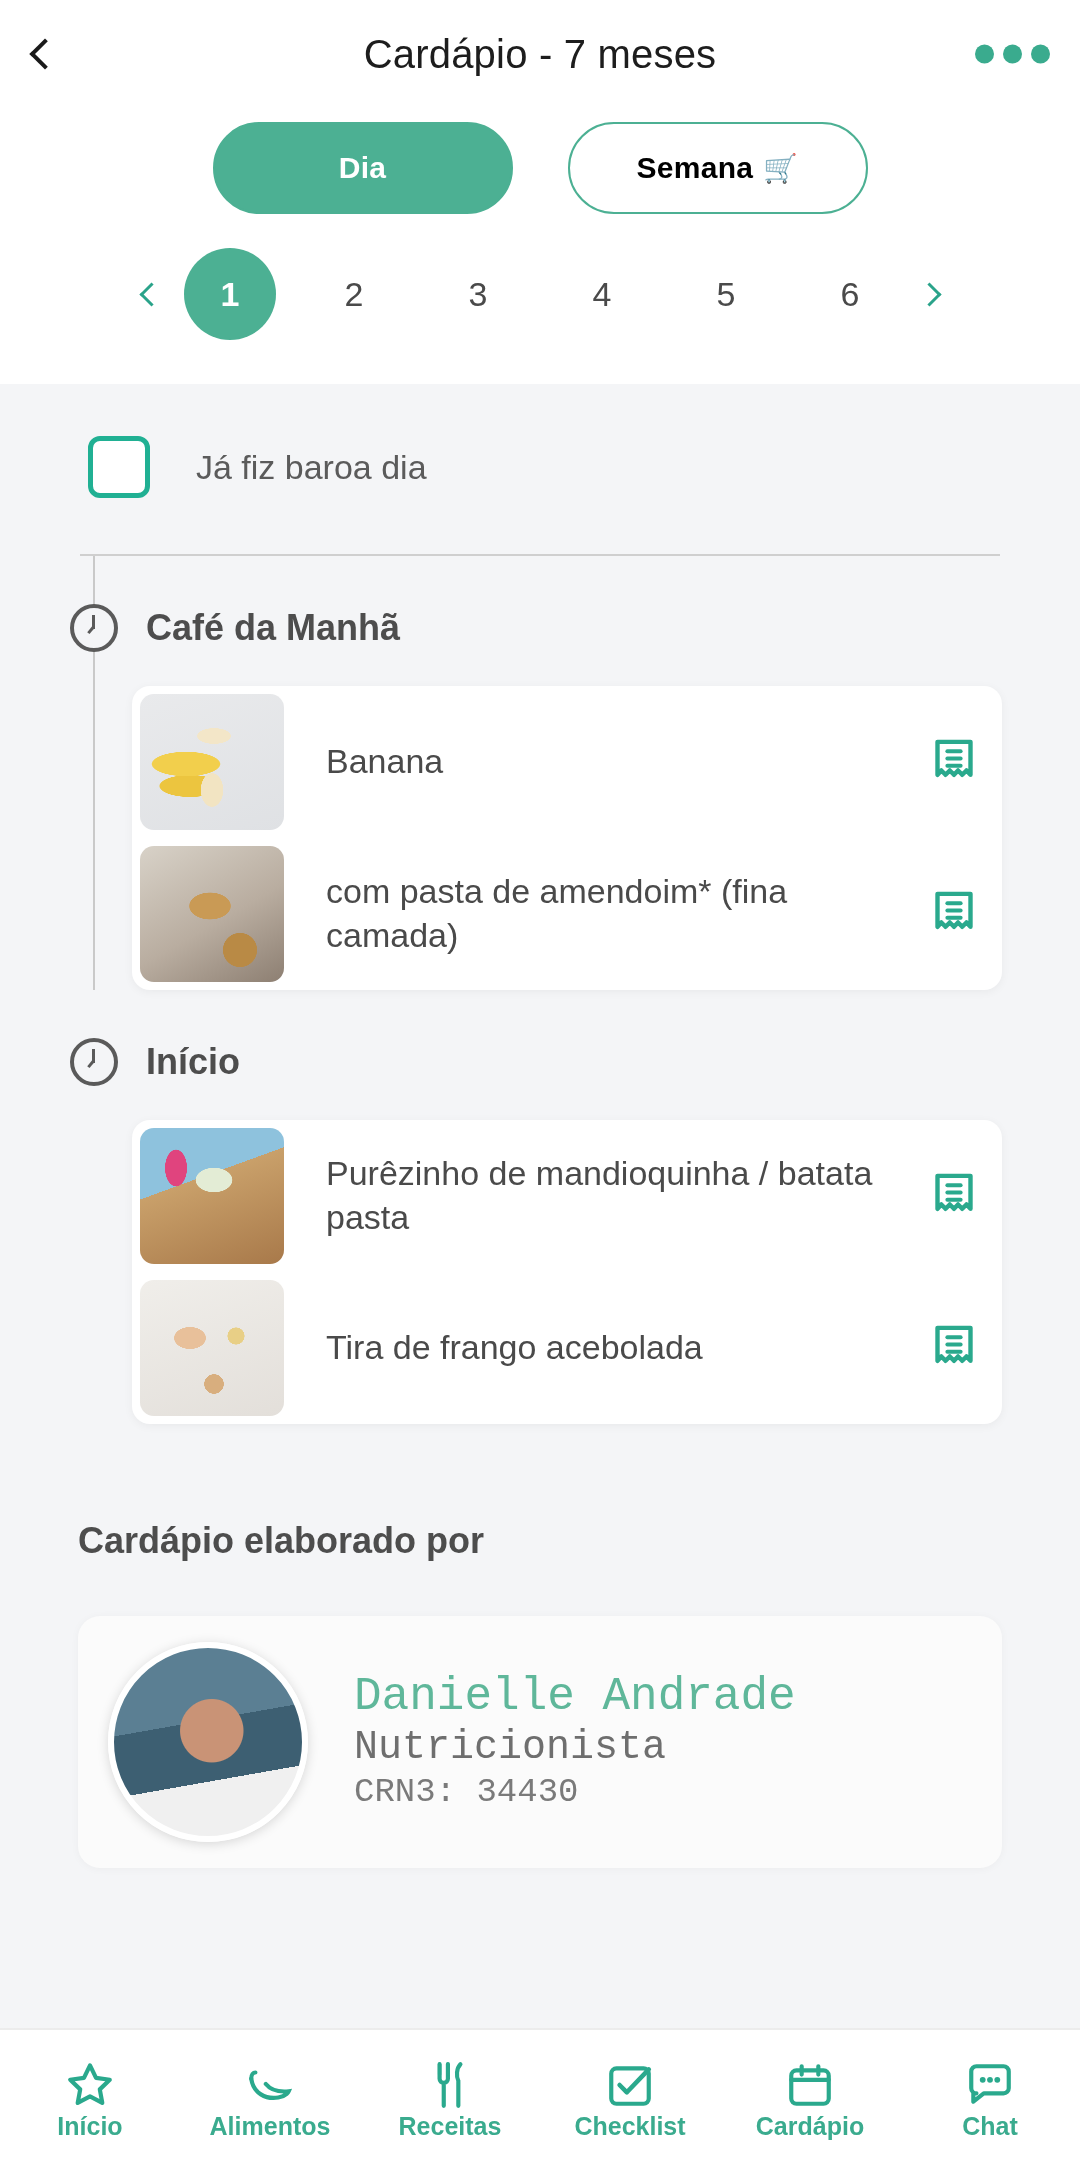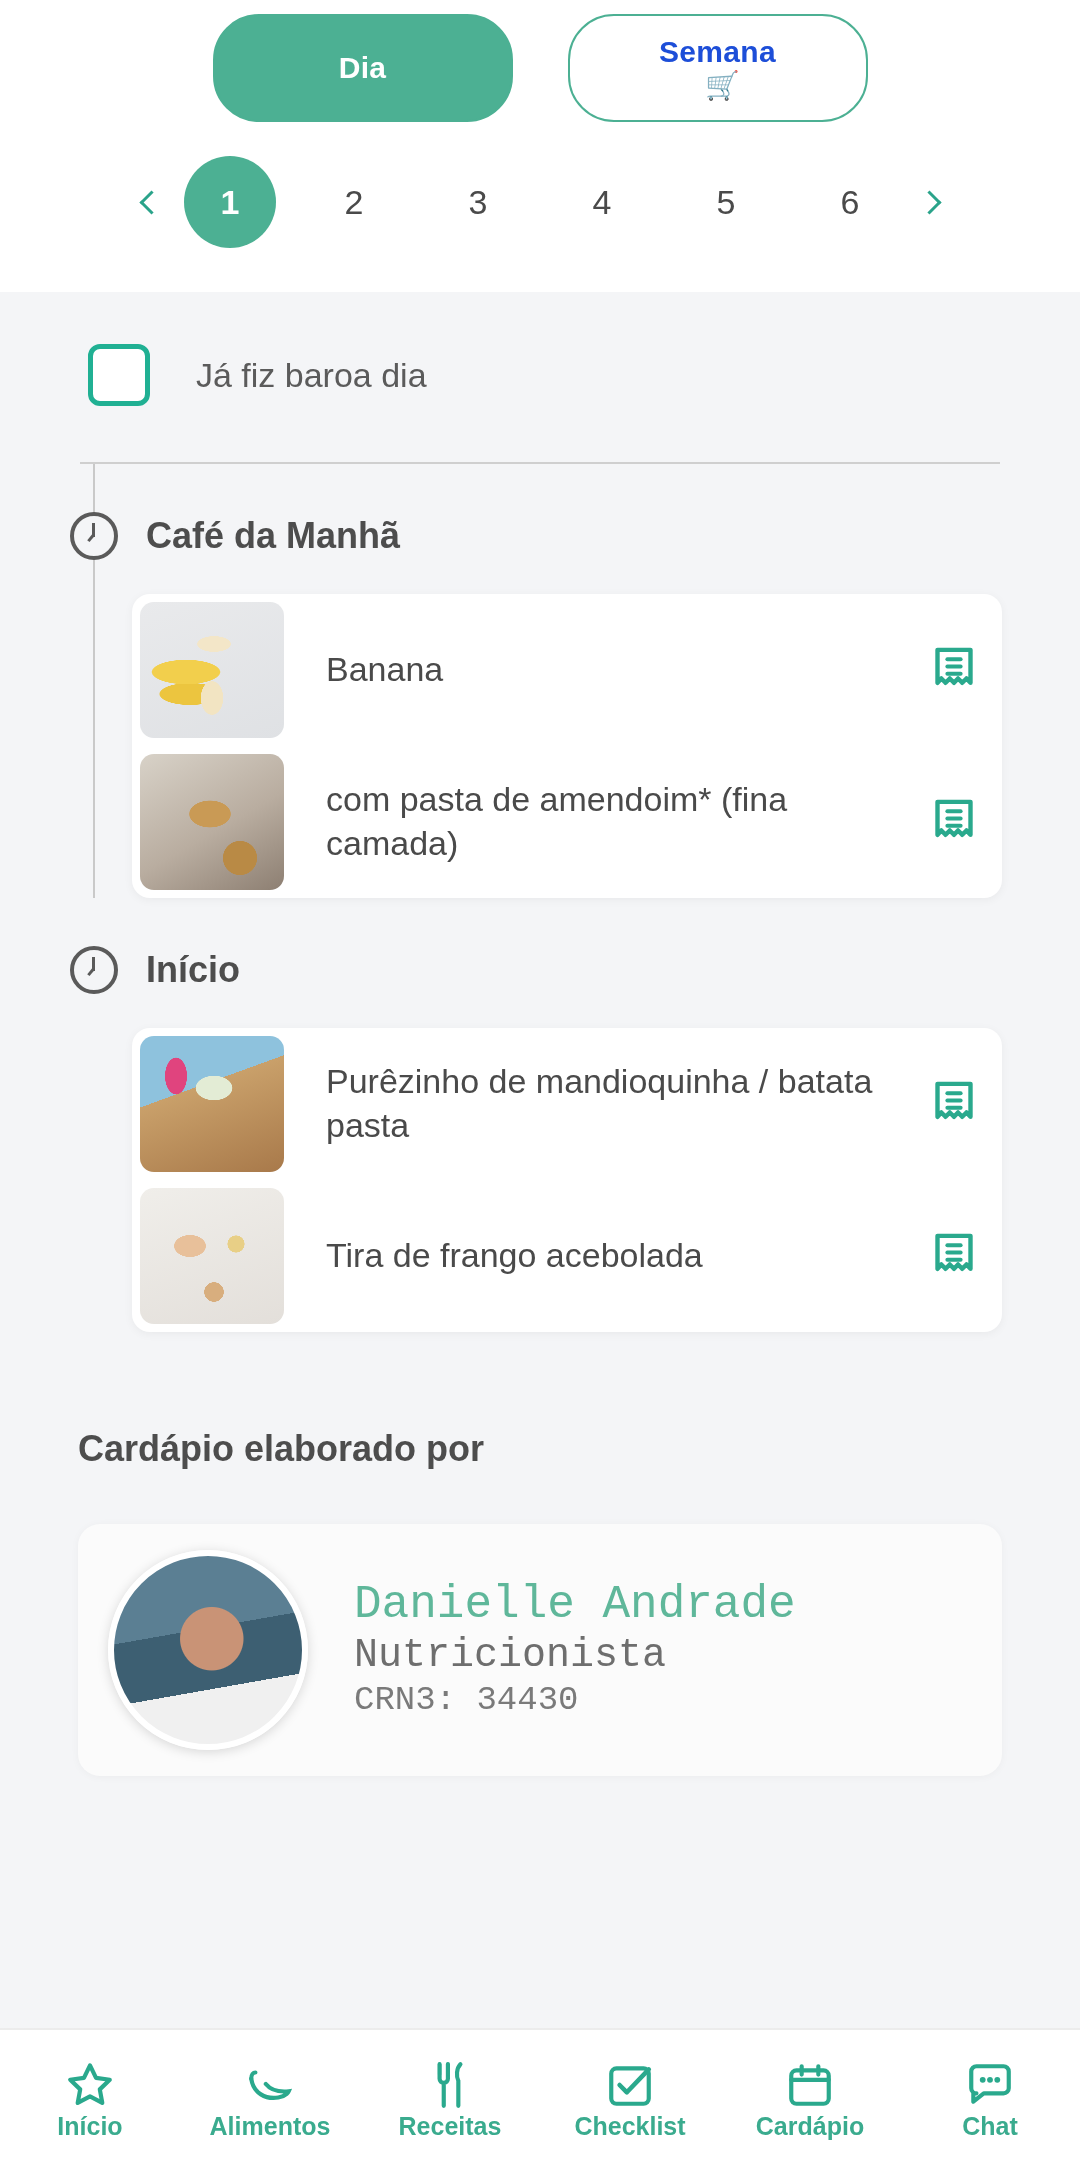--- a/index.html
+++ b/index.html
@@ -53,29 +53,29 @@
   
   .toggle-wrap {
     background:#fff;
     display:flex;
     justify-content:center;
     gap:55px;
     padding:14px 0 0 0;
     flex:0 0 auto;
   }
   .seg {
-    width:300px; height:108px;
+    width:300px; height:92px;
     border-radius:46px;
     display:flex; align-items:center; justify-content:center;
     font-size:30px; font-weight:bold;
     cursor:pointer;
     letter-spacing:0.3px;
   }
   .seg.active { background:#4cb093; color:#ffffff; border:2px solid #4cb093; }
-  .seg.inactive { background:#ffffff; color:#1d4ed8; border:2px solid #4cb093;flex-direction:column; }
+  .seg.inactive { background:#ffffff; color:#000000; border:2px solid #4cb093; }
   .cart-emoji { font-size:28px; margin-left:10px; }
 
   
   .pager {
     background:#fff;
     flex:0 0 auto;
     padding:34px 0 44px 0;
     display:flex;
     align-items:center;
     justify-content:center;
@@ -276,20 +276,31 @@
     cursor:pointer;
   }
   .nav-label { font-size:25px; color:#3aab8e; font-weight:bold; }
   .nav-ico { height:54px; display:flex; align-items:center; justify-content:center; }
 </style>
 </head>
 <body>
 
 <div class="app">
 
+  <div class="header">
+    <div class="back-btn">
+      <div class="chev-left"></div>
+    </div>
+    <div class="header-title">Cardápio - 7 meses</div>
+    <div class="kebab">
+      <span></span>
+      <span></span>
+      <span></span>
+    </div>
+  </div>
 
   <div class="toggle-wrap">
     <div class="seg active">
       <span>Dia</span>
     </div>
     <div class="seg inactive">
       <span>Semana</span>
       <span class="cart-emoji">🛒</span>
     </div>
   </div>

